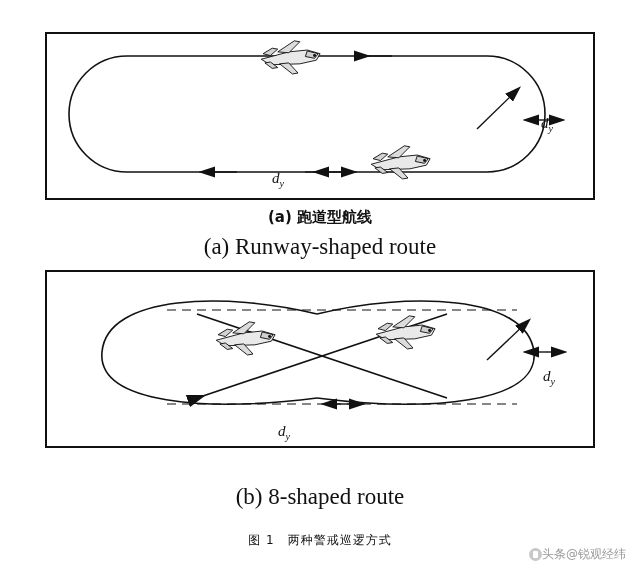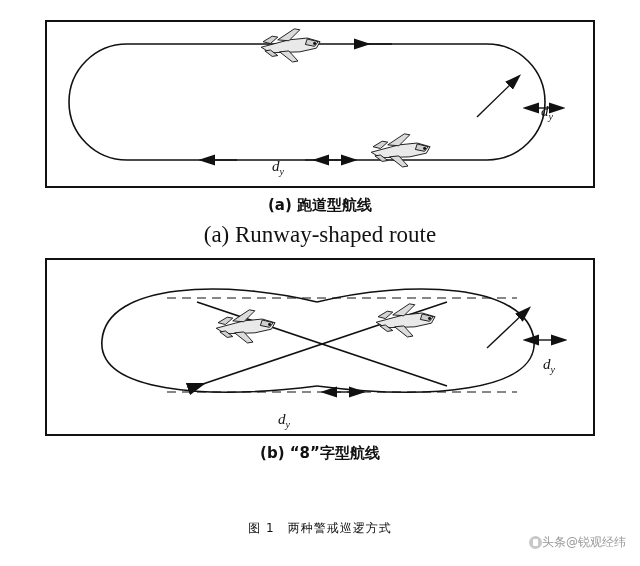--- a/index.html
+++ b/index.html
@@ -11,21 +11,21 @@
     height: 566px;
     background: #ffffff;
     font-family: "Liberation Serif", serif;
     color: #111111;
     position: relative;
     overflow: hidden;
   }
   .figure-wrap {
     position: absolute;
     left: 0;
-    top: 0;
+    top: 12px;
     width: 640px;
     height: 440px;
   }
   .panel {
     position: absolute;
     left: 45px;
     width: 550px;
     box-sizing: border-box;
     border: 2px solid #111111;
     background: #ffffff;
@@ -222,21 +222,21 @@
           <path d="M60,13 L72,16 L68,21 L58,19 Z" fill="#cfcfcf"></path>
           <circle cx="68" cy="18" r="1.6" fill="#111111" stroke="none"></circle>
         </g>
       </g>
     </svg>
   </div>
 
   <div class="lbl" id="lbl-b-right"><span>d</span><sub>y</sub></div>
   <div class="lbl" id="lbl-b-bottom"><span>d</span><sub>y</sub></div>
 
-  <div class="caption cap-cn" id="cap-b-cn">(b) “8”字型航线</div>
+  <div class="caption cap-en" id="cap-b-en">(b) 8-shaped route</div>
 
   <div id="fig-title">图 1　两种警戒巡逻方式</div>
 
   <div id="watermark">
     <span class="wm-logo"></span>
     <span>头条@锐观经纬</span>
   </div>
 
 </div>
 

